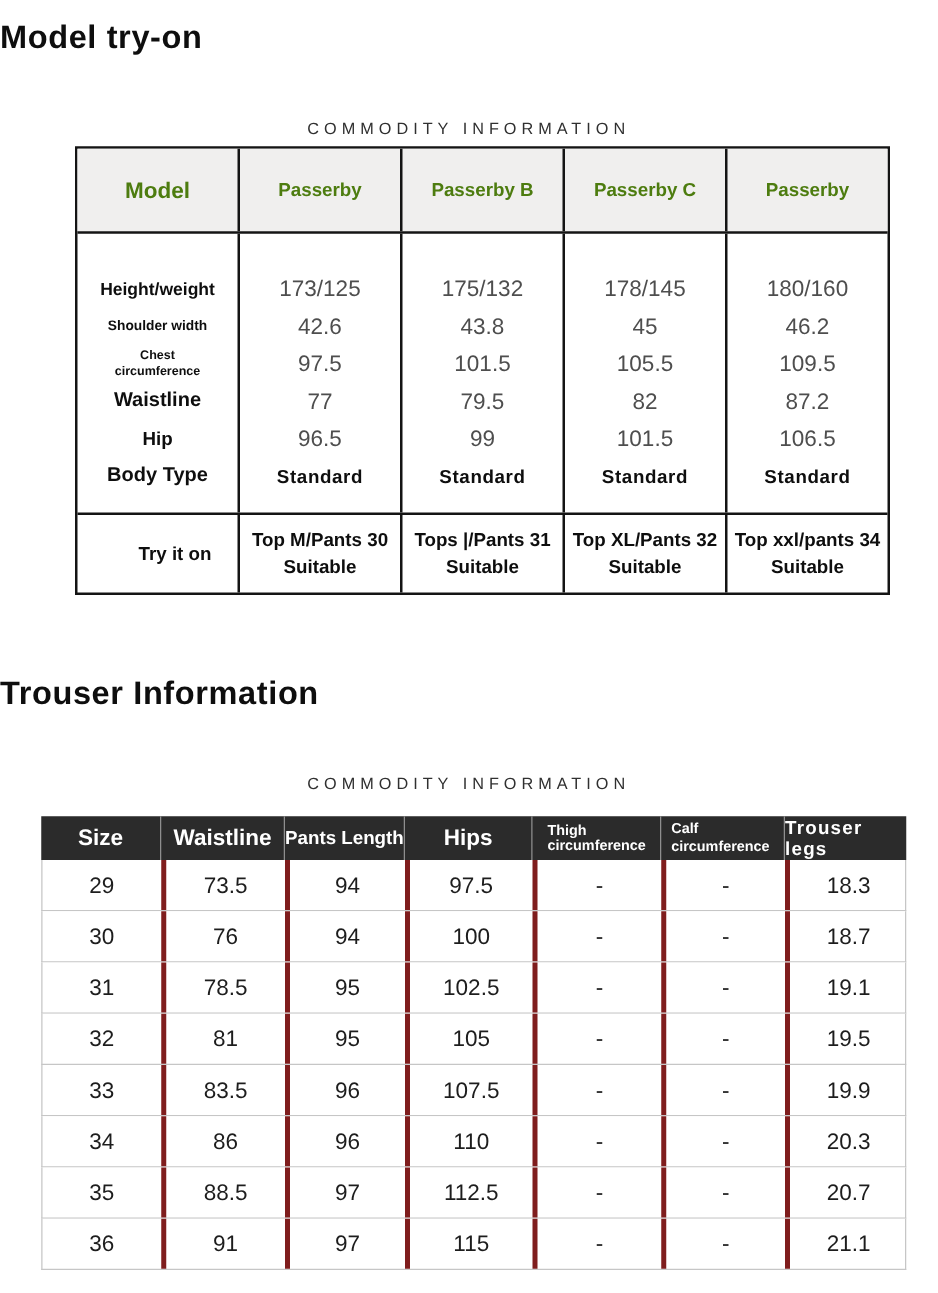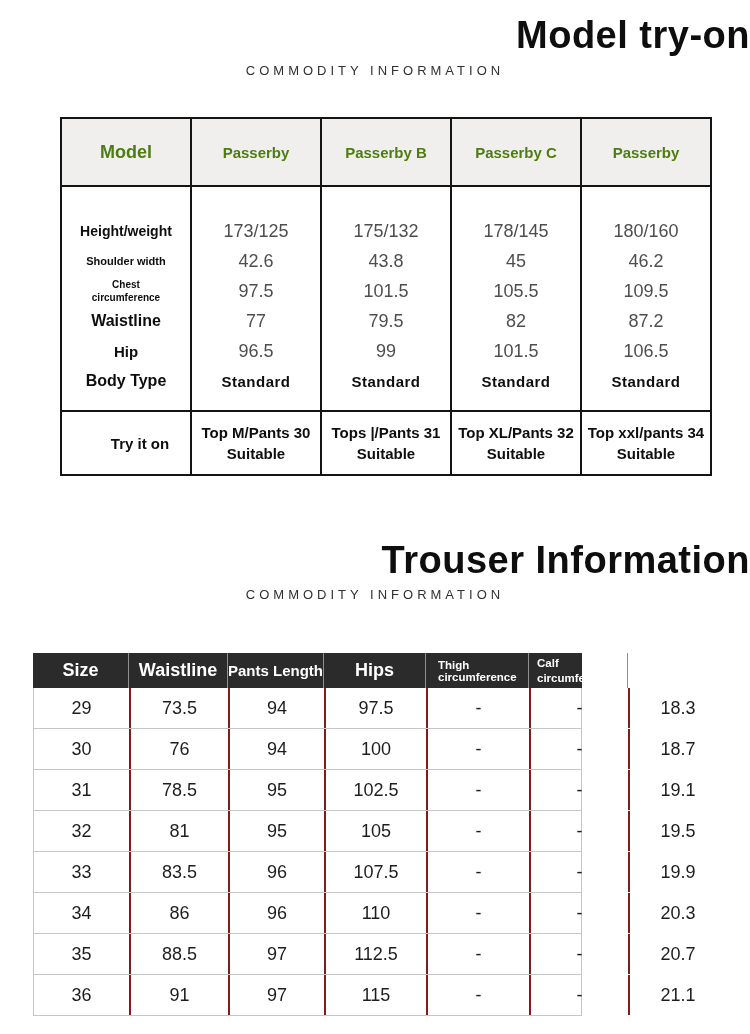--- a/index.html
+++ b/index.html
@@ -4,26 +4,26 @@
 <style>
   html,body { margin:0; padding:0; background:#fff; }
   .page {
     position:relative; width:750px; height:1034px; margin:0 auto;
     background:#ffffff; overflow:hidden;
     font-family:"Liberation Sans", sans-serif;
     -webkit-font-smoothing:antialiased;
   }
   
   .sec-title {
-    position:absolute; left:0; width:750px; text-align:right;
-    font-weight:bold; color:#0e0e0e; font-size:38px; letter-spacing:0.5px;
+    position:absolute; left:0; width:750px; text-align:left;
+    font-weight:bold; color:#0e0e0e; font-size:26px; letter-spacing:0.5px;
   }
   .sec-sub {
     position:absolute; left:0; width:750px; text-align:center;
-    font-size:13px; color:#303030; letter-spacing:4px; font-weight:normal;
+    font-size:13px; color:#303030; letter-spacing:4px; font-weight:normal;margin-top:32px;
   }
   .t1-title { top:14px; }
   .t1-sub   { top:63px; }
   .t2-title { top:539px; }
   .t2-sub   { top:587px; }
 
   
   .t1 {
     position:absolute; left:60px; top:117px; width:652px;
     border:2px solid #141414; box-sizing:border-box; background:#fff;
@@ -53,41 +53,41 @@
   .val5 { font-size:15px; color:#0e0e0e; font-weight:bold; letter-spacing:0.5px; }
   .t1-tryon { height:62px; border-top:2px solid #141414; }
   .t1-tryon .tcell {
     display:flex; flex-direction:column; align-items:center; justify-content:center;
     border-left:2px solid #141414; box-sizing:border-box;
     font-weight:bold; font-size:15px; color:#0e0e0e; line-height:21px; text-align:center;
   }
   .t1-tryon .tcell:first-child { border-left:none;padding-left:28px; }
 
   
-  .t2 { position:absolute; left:33px; top:653px; width:549px; box-sizing:border-box; }
+  .t2 { position:absolute; left:33px; top:653px; width:692px; box-sizing:border-box; }
   .t2-grid { display:grid; grid-template-columns:95px 99px 96px 102px 103px 99px 98px; }
   .t2-header { height:35px; background:#2b2b2b; color:#ffffff; }
   .t2-header .hcell {
     display:flex; align-items:center; justify-content:center; text-align:left;
     font-weight:bold; border-left:1px solid #8f8f8f; box-sizing:border-box;
   }
   .t2-header .hcell:first-child { border-left:none; }
   .t2h0,.t2h1,.t2h3 { font-size:18px; }
   .t2h2,.t2h6 { font-size:15px; }
   .t2h6 { letter-spacing:1px; }
   .t2h4 { font-size:11.5px;padding-left:12px; }
   .t2h5 { font-size:11.5px; justify-content:flex-start; padding-left:8px; line-height:1.25; }
   .t2-row {
     height:41px; border-bottom:1px solid #c6c6c6;
     border-left:1px solid #c6c6c6; border-right:1px solid #c6c6c6;
     box-sizing:border-box; background:#fff;
   }
   .t2-row .cell {
     display:flex; align-items:center; justify-content:center;
-    font-size:18px; color:#1d1d1d; border-left:2px solid #7f1d1d; box-sizing:border-box;
+    font-size:18px; color:#1d1d1d; border-left:4px solid #7f1d1d; box-sizing:border-box;
   }
   .t2-row .cell:first-child { border-left:none; }
 </style>
 </head>
 <body>
 
 <div class="page">
 
   <div class="sec-title t1-title">Model try-on</div>
   <div class="sec-sub t1-sub">COMMODITY INFORMATION</div>

